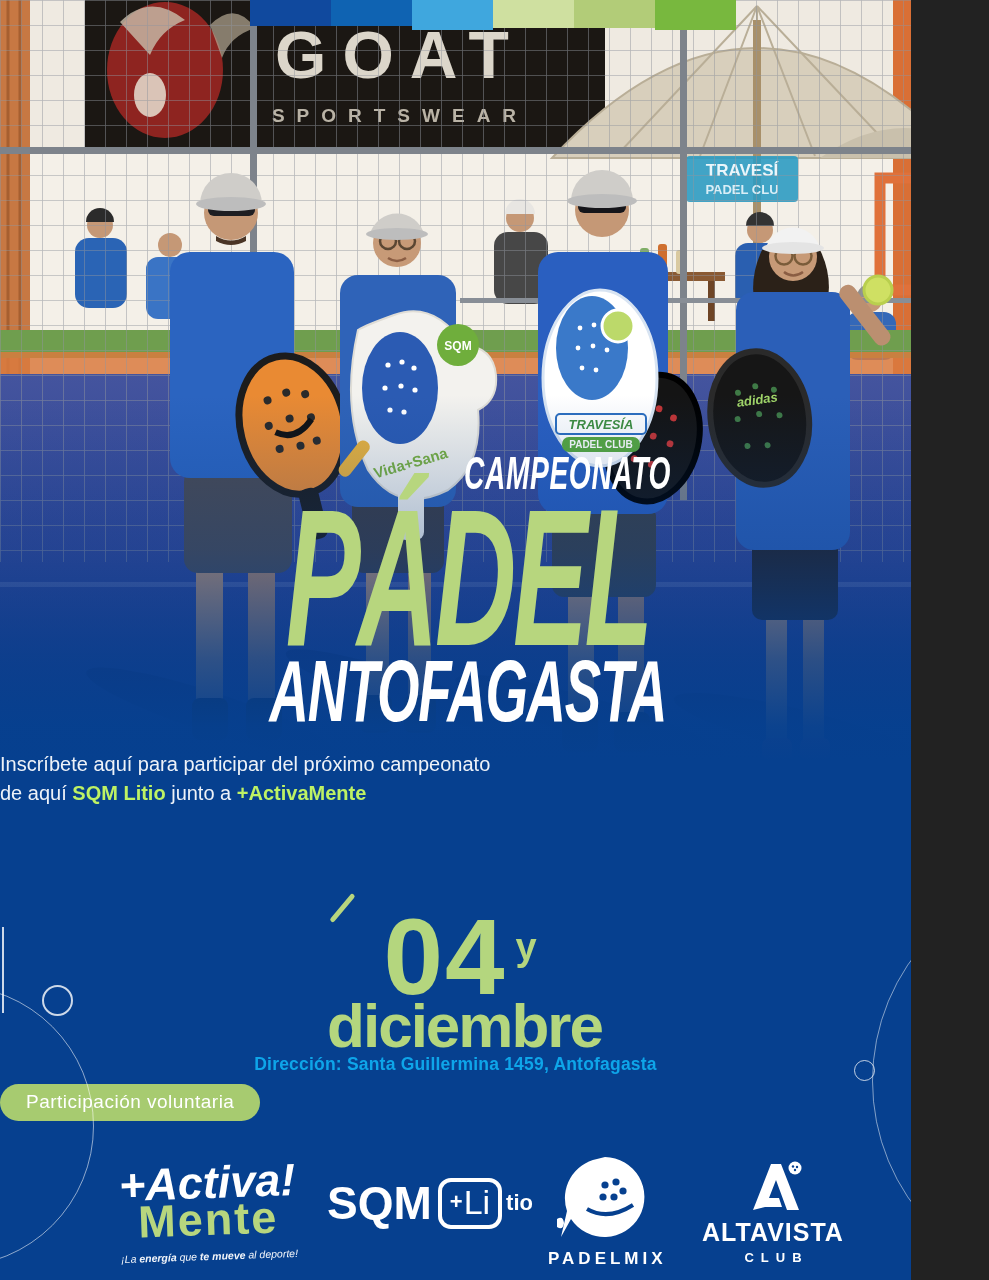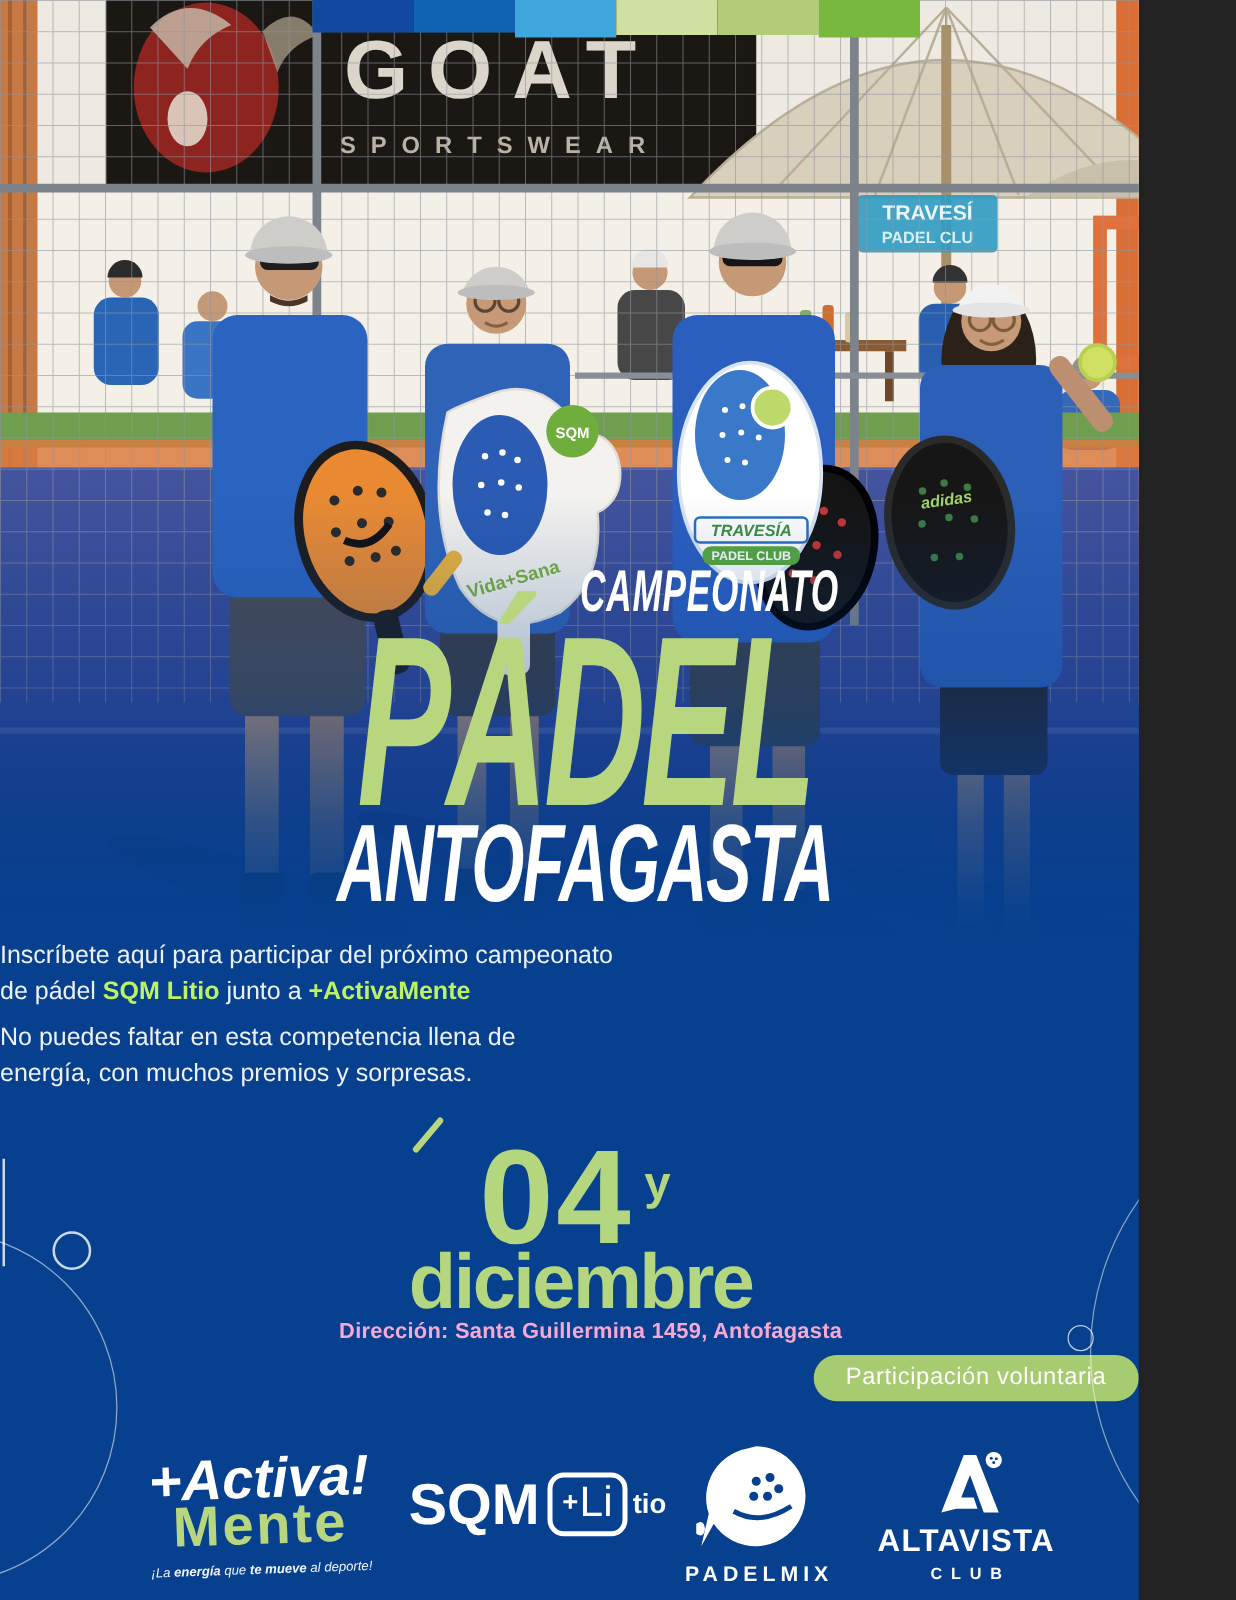--- a/index.html
+++ b/index.html
@@ -42,23 +42,23 @@
   .message{top:816px;}
   
   .date-slash{position:absolute;left:331px;top:919px;width:35px;height:4.5px;border-radius:3px;
     background:#b7d67e;transform:rotate(-50deg);transform-origin:left center;}
   .date-row{position:absolute;top:904px;left:9px;width:100%;display:flex;
     justify-content:center;align-items:flex-start;color:#b4d67e;font-weight:bold;}
   .day{font-size:107px;line-height:1;letter-spacing:2px;}
   .conj{font-size:38px;line-height:1;margin:24px 9px 0 9px;}
   .month{position:absolute;top:995px;left:9px;width:100%;text-align:center;
     color:#b4d67e;font-weight:bold;font-size:62px;line-height:1;letter-spacing:-2px;}
-  .address{position:absolute;top:1054px;width:100%;text-align:center;color:#f9a8d4;
-    font-weight:bold;font-size:17.5px;letter-spacing:.2px;margin-left:17px;}
-  .badge-wrap{position:absolute;top:1084px;width:100%;text-align:right;}
+  .address{position:absolute;top:1054px;width:100%;text-align:center;color:#0ea5e9;
+    font-weight:bold;font-size:17.5px;letter-spacing:.2px;}
+  .badge-wrap{position:absolute;top:1084px;width:100%;text-align:left;}
   .badge{display:inline-block;background:#a7cb70;color:#ffffff;font-size:19px;
     padding:7px 26px 8px;border-radius:20px;letter-spacing:.5px;}
   
   .sponsor{position:absolute;text-align:center;color:#fff;}
   .activamente{left:108px;top:1160px;width:200px;transform:rotate(-2deg);}
   .am-l1{font-size:45px;font-weight:bold;font-style:italic;letter-spacing:0;line-height:1;}
   .am-l2{font-size:45px;font-weight:bold;color:#b7d67e;letter-spacing:2px;line-height:1;
     margin-top:-8px;}
   .am-tag{font-size:10.5px;font-style:italic;margin-top:8px;color:#f2f5fa;}
   .am-tag b{font-weight:bold;}
@@ -352,27 +352,23 @@
   </div>
   <div class="title-line main-title">
     <span>PÁDEL</span>
   </div>
   <div class="title-line location">
     <span>ANTOFAGASTA</span>
   </div>
 
   <div class="copy intro">
     <div><span>Inscríbete aquí para participar del próximo campeonato</span></div>
-    <div><span>de pádel </span><strong>SQM Litio</strong><span> junto a </span><strong>+ActivaMente</strong></div>
-  </div>
-
-  <div class="copy message">
-    <div><span>No puedes faltar en esta competencia llena de</span></div>
-    <div><span>energía, con muchos premios y sorpresas.</span></div>
-  </div>
+    <div><span>de aquí </span><strong>SQM Litio</strong><span> junto a </span><strong>+ActivaMente</strong></div>
+  </div>
+
 
   <div class="date-slash"></div>
   <div class="date-row">
     <span class="day">04</span>
     <span class="conj">y</span>
   </div>
   <div class="month">diciembre</div>
   <div class="address">Dirección: Santa Guillermina 1459, Antofagasta</div>
   <div class="badge-wrap">
     <span class="badge">Participación voluntaria</span>

